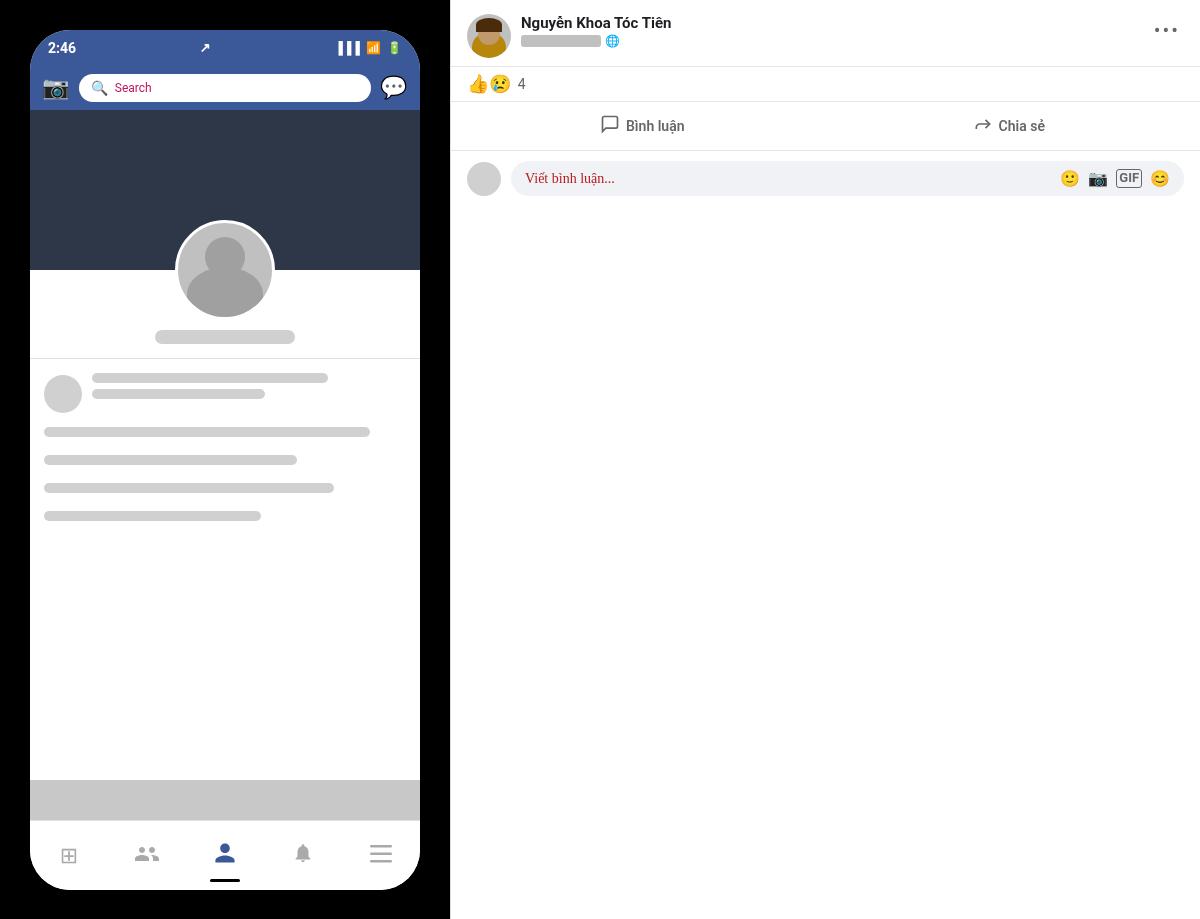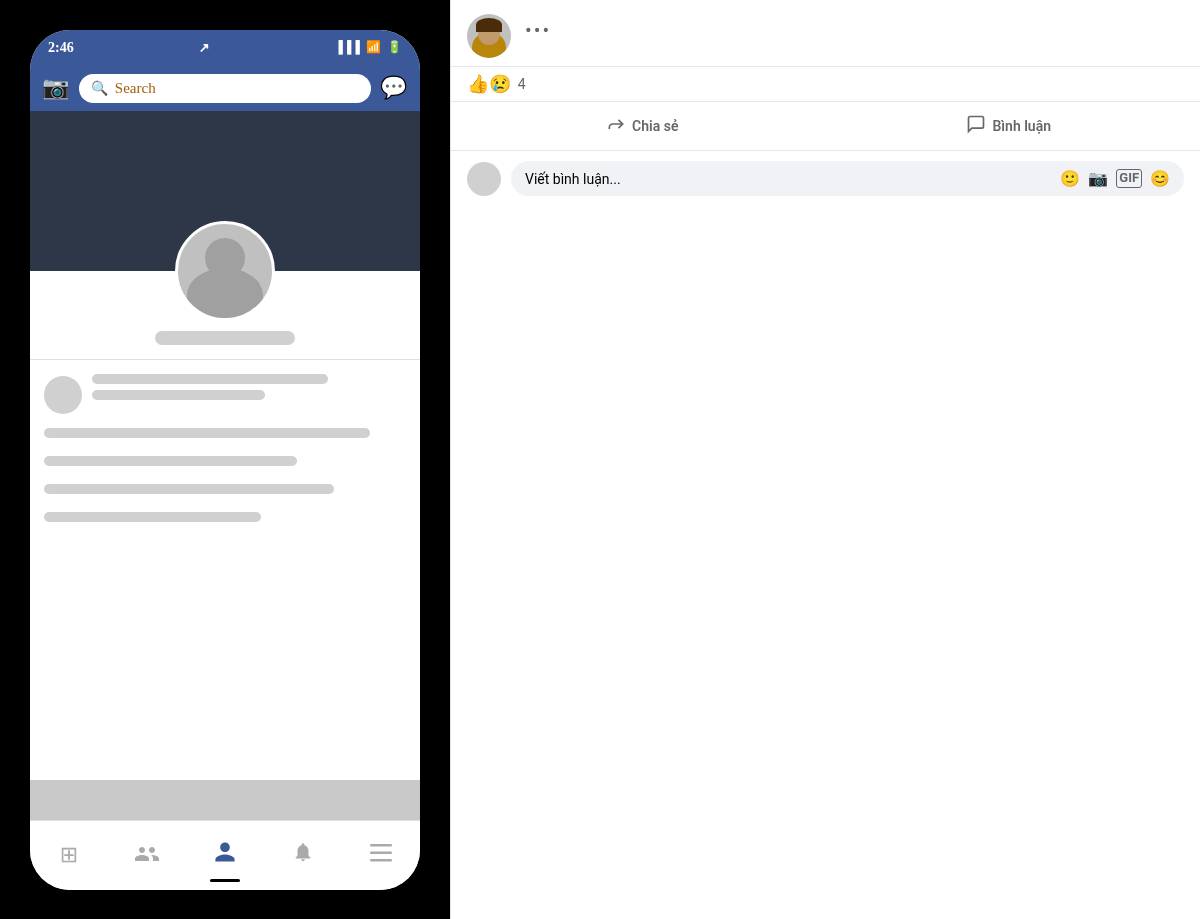--- a/index.html
+++ b/index.html
@@ -13,21 +13,20 @@
     }
 
     
     .phone-panel {
       width: 450px;
       height: 919px;
       background: #000;
       display: flex;
       align-items: center;
       justify-content: center;
-      font-family: Liberation Serif, serif;
     }
 
     .phone-screen {
       width: 390px;
       height: 860px;
       background: #fff;
       border-radius: 40px;
       overflow: hidden;
       display: flex;
       flex-direction: column;
@@ -83,22 +82,22 @@
       padding: 6px 12px;
       gap: 6px;
     }
 
     .search-icon-inner {
       color: #aaa;
       font-size: 14px;
     }
 
     .search-text {
-      color: #a16207;
-      font-size: 15px;
+      color: #be185d;
+      font-size: 12px;
     }
 
     .messenger-icon-btn {
       color: #fff;
       font-size: 22px;
       cursor: pointer;
     }
 
     
     .profile-area {
@@ -383,22 +382,23 @@
       flex: 1;
       background: #f0f2f5;
       border-radius: 20px;
       padding: 8px 14px;
       display: flex;
       align-items: center;
       justify-content: space-between;
     }
 
     .comment-placeholder {
-      color: #000000;
+      color: #b91c1c;
       font-size: 14px;
+      font-family: Liberation Serif, serif;
     }
 
     .comment-icons {
       display: flex;
       gap: 8px;
       color: #65676b;
       font-size: 16px;
     }
 
     .comment-icon {
@@ -520,49 +520,56 @@
 
   <div class="post-header">
     <div class="post-avatar">
       <div style="position:relative;width:100%;height:100%;overflow:hidden;border-radius:50%;">
 
         <div style="position:absolute;bottom:-4px;left:50%;transform:translateX(-50%);width:34px;height:30px;background:#b8860b;border-radius:50% 50% 0 0;"></div>
         <div style="position:absolute;top:9px;left:50%;transform:translateX(-50%);width:22px;height:22px;background:#c19a6b;border-radius:50%;"></div>
         <div style="position:absolute;top:4px;left:50%;transform:translateX(-50%);width:26px;height:14px;background:#4a2c0a;border-radius:50% 50% 0 0;"></div>
       </div>
     </div>
+    <div class="post-meta">
+      <div class="post-author">Nguyễn Khoa Tóc Tiên</div>
+      <div class="post-sub">
+        <span class="blurred-text">&nbsp;&nbsp;&nbsp;&nbsp;&nbsp;&nbsp;&nbsp;&nbsp;&nbsp;&nbsp;&nbsp;&nbsp;&nbsp;</span>
+        <span class="globe-icon">🌐</span>
+      </div>
+    </div>
     <div class="post-more-btn">•••</div>
   </div>
 
 
   <div class="reactions-row">
     <div class="reaction-icons">
       <span class="reaction-icon">👍</span>
       <span class="reaction-icon">😢</span>
     </div>
     <span class="reaction-count">4</span>
   </div>
 
   <div class="action-buttons">
+    <div class="action-btn">
+      <span class="action-btn-icon">
+        <svg width="20" height="20" viewBox="0 0 24 24" fill="none" stroke="#65676b" stroke-width="2">
+          <path d="M21 15a2 2 0 0 1-2 2H7l-4 4V5a2 2 0 0 1 2-2h14a2 2 0 0 1 2 2z"></path>
+        </svg>
+      </span>
+      <span>Bình luận</span>
+    </div>
     <div class="action-btn">
       <span class="action-btn-icon">
         <svg width="20" height="20" viewBox="0 0 24 24" fill="none" stroke="#65676b" stroke-width="2">
           <polyline points="15 17 20 12 15 7"></polyline>
           <path d="M4 18v-2a4 4 0 0 1 4-4h12"></path>
         </svg>
       </span>
       <span>Chia sẻ</span>
-    </div>
-    <div class="action-btn">
-      <span class="action-btn-icon">
-        <svg width="20" height="20" viewBox="0 0 24 24" fill="none" stroke="#65676b" stroke-width="2">
-          <path d="M21 15a2 2 0 0 1-2 2H7l-4 4V5a2 2 0 0 1 2-2h14a2 2 0 0 1 2 2z"></path>
-        </svg>
-      </span>
-      <span>Bình luận</span>
     </div>
   </div>
 
   <div class="comment-input-row">
     <div class="comment-avatar"></div>
     <div class="comment-input-wrap">
       <span class="comment-placeholder">Viết bình luận...</span>
       <div class="comment-icons">
         <span class="comment-icon">🙂</span>
         <span class="comment-icon">📷</span>

